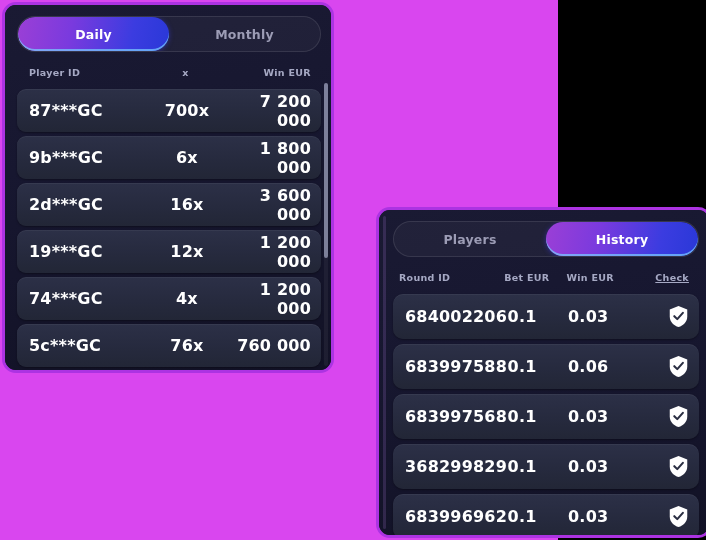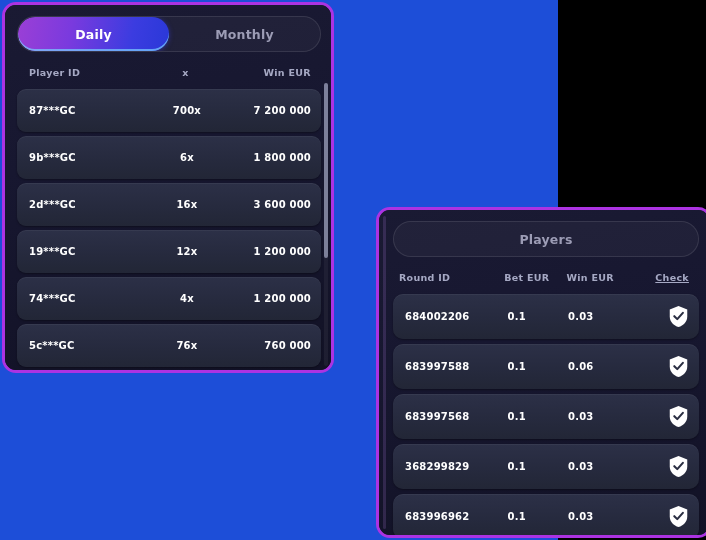--- a/index.html
+++ b/index.html
@@ -9,21 +9,21 @@
     height: 540px;
     background: #000000;
     overflow: hidden;
     font-family: "DejaVu Sans", sans-serif;
   }
 
   .stage {
     position: relative;
     width: 558px;
     height: 540px;
-    background: #1d4ed8;
+    background: #d946ef;
   }
 
   
   .panel {
     position: absolute;
     border: 3px solid #ac33e2;
     border-radius: 14px;
     background: #13132a;
     overflow: hidden;
   }
@@ -90,21 +90,21 @@
     display: flex;
     align-items: center;
     height: 43px;
     margin-bottom: 4px;
     padding: 0 10px 0 12px;
     border-radius: 9px;
     background: linear-gradient(180deg, #2c3047 0%, #262a3e 55%, #222636 100%);
     box-shadow: inset 0 1px 0 rgba(255,255,255,0.05),
                 0 1px 2px rgba(0,0,0,0.35);
     color: #ffffff;
-    font-size: 10px;
+    font-size: 16px;
     font-weight: bold;
     letter-spacing: 0.2px;
   }
 
   
   #leaderboard-panel {
     left: 2px;
     top: 2px;
     width: 332px;
     height: 371px;
@@ -241,20 +241,23 @@
 
   <div class="panel" id="history-panel">
     <div class="panel-inner">
 
       <div class="history-rail"></div>
 
       <div class="tabbar">
         <div class="tab">
           <span>Players</span>
         </div>
+        <div class="tab active">
+          <span>History</span>
+        </div>
       </div>
 
       <div class="col-head">
         <div class="c-round">Round ID</div>
         <div class="c-bet">Bet  EUR</div>
         <div class="c-winr">Win  EUR</div>
         <div class="c-check" style="text-align:right;text-decoration:underline;">Check</div>
       </div>
 
       <div class="rows">

